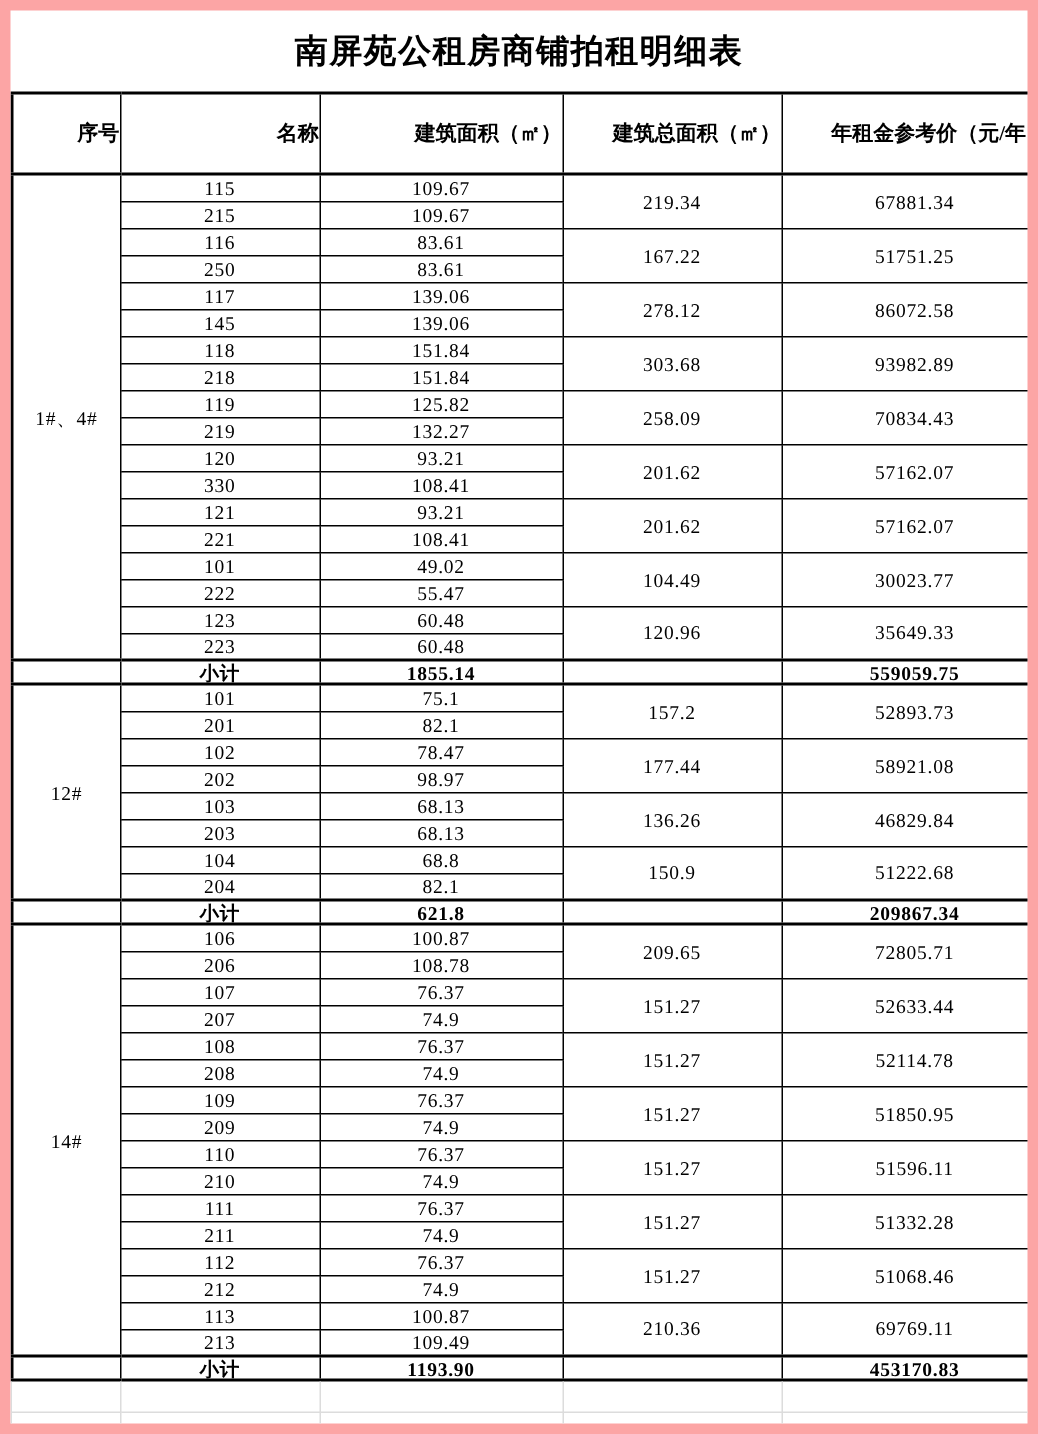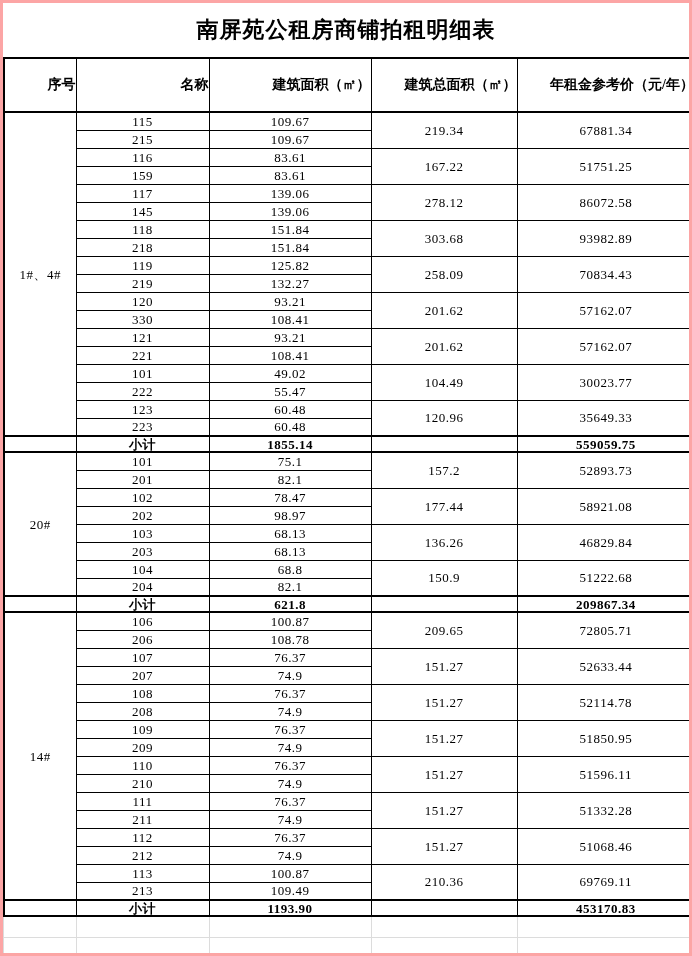--- a/index.html
+++ b/index.html
@@ -2,21 +2,21 @@
 <html><head>
 <meta charset="utf-8">
 <style>
   html, body { margin: 0; padding: 0; background: #ffffff; }
   .page {
     position: relative;
     width: 692px;
     height: 956px;
     box-sizing: border-box;
     background: #ffffff;
-    border: 3px solid #fca5a5;
+    border: 7px solid #fca5a5;
     overflow: hidden;
     font-family: "Liberation Serif", "DejaVu Serif", serif;
     color: #000000;
   }
   .title-bar {
     height: 54px;
     display: flex;
     align-items: center;
     justify-content: center;
     font-size: 22px;
@@ -112,21 +112,21 @@
           <td>215</td>
           <td>109.67</td>
         </tr>
         <tr>
           <td>116</td>
           <td>83.61</td>
           <td rowspan="2">167.22</td>
           <td rowspan="2">51751.25</td>
         </tr>
         <tr>
-          <td>159</td>
+          <td>250</td>
           <td>83.61</td>
         </tr>
         <tr>
           <td>117</td>
           <td>139.06</td>
           <td rowspan="2">278.12</td>
           <td rowspan="2">86072.58</td>
         </tr>
         <tr>
           <td>145</td>
@@ -193,21 +193,21 @@
           <td>60.48</td>
         </tr>
         <tr class="subtotal">
           <td></td>
           <td>小计</td>
           <td>1855.14</td>
           <td></td>
           <td>559059.75</td>
         </tr>
         <tr class="sec-start">
-          <td rowspan="8">20#</td>
+          <td rowspan="8">12#</td>
           <td>101</td>
           <td>75.1</td>
           <td rowspan="2">157.2</td>
           <td rowspan="2">52893.73</td>
         </tr>
         <tr>
           <td>201</td>
           <td>82.1</td>
         </tr>
         <tr>

